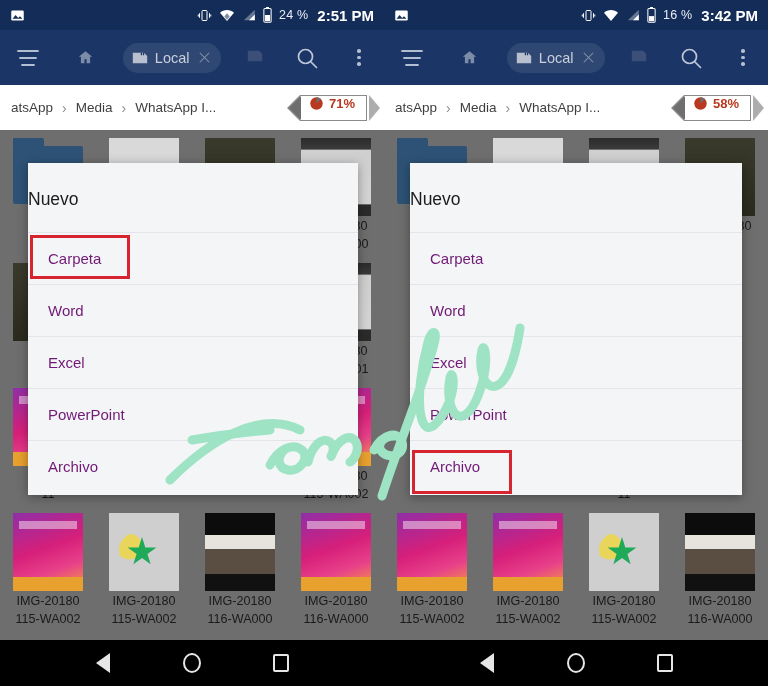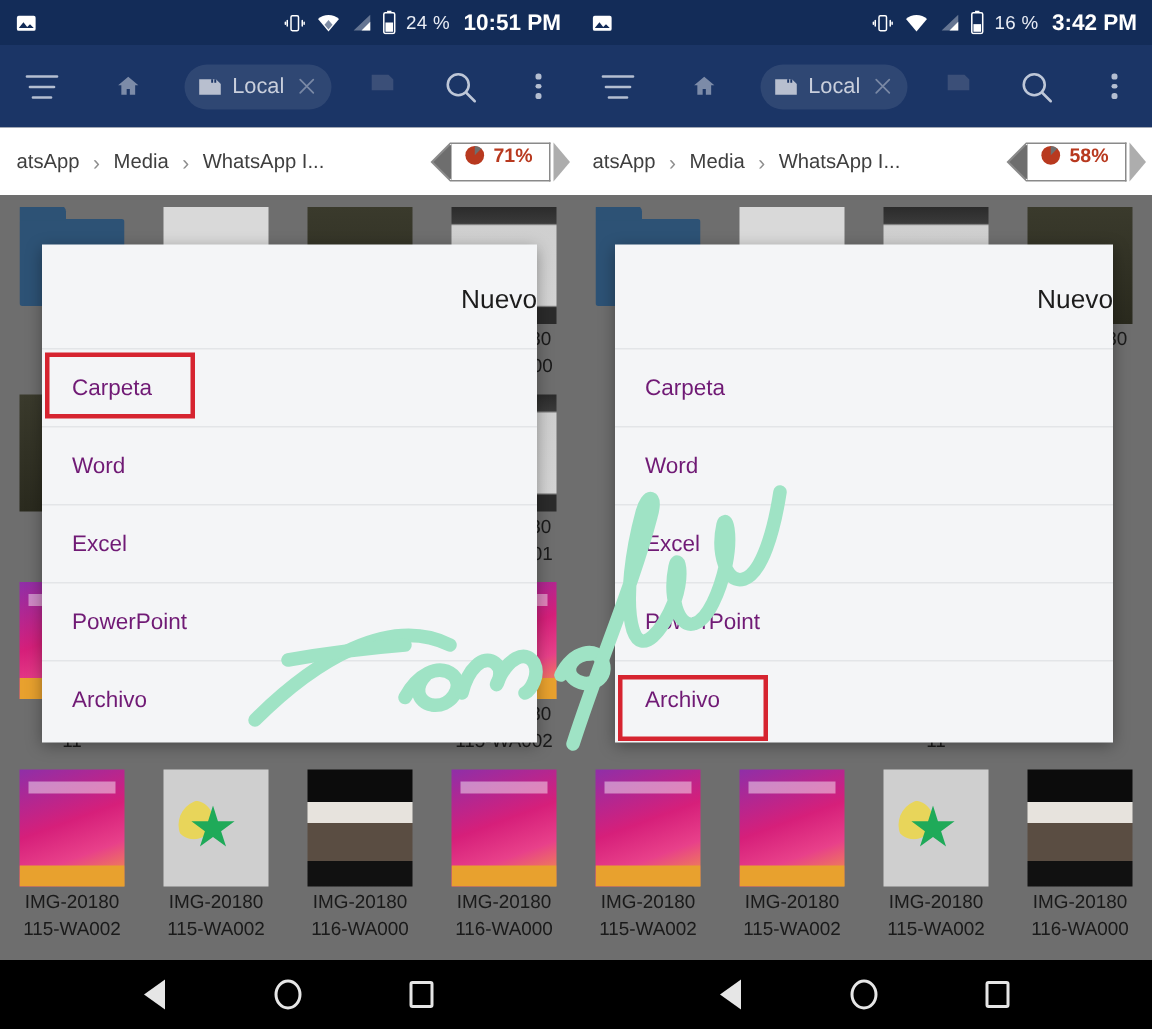--- a/index.html
+++ b/index.html
@@ -250,21 +250,21 @@
     position: absolute;
     left: 28px; top: 163px;
     width: 330px;
     background: #f4f5f7;
     box-shadow: 0 2px 10px rgba(0,0,0,.35);
     padding: 0 0 0 0;
     z-index: 5;
   }
   .dialog.right { left: 26px; width: 332px; }
   .dlg-title {
-    text-align: right;
+    text-align: left;
     font-size: 17.5px;
     color: #1c1c1c;
     padding: 26px 0 22px 0;
   }
   .dlg-item {
     font-size: 15px;
     color: #701a75;
     padding: 17px 20px 17px 20px;
     border-top: 1px solid #e3e5e8;
     position: relative;
@@ -356,21 +356,21 @@
               </svg>
           </span>
           <span class="ico">
             <svg width="9" height="16" viewBox="0 0 12 22">
                 <rect x="4" y="0" width="4" height="2" fill="#fff"></rect>
                 <rect x="1" y="2" width="10" height="19" rx="1.5" fill="none" stroke="#fff" stroke-width="1.4"></rect>
                 <rect x="2.5" y="11" width="7" height="8.5" fill="#fff"></rect>
               </svg>
           </span>
           <span class="sb-pct">24 %</span>
-          <span class="sb-time">10:51 PM</span>
+          <span class="sb-time">2:51 PM</span>
         </div>
       </div>
 
       <div class="toolbar">
         <div class="tb-btn">
           <svg width="24" height="18" viewBox="0 0 24 18">
               <path d="M2 2h20M4 9h16M6 16h12" stroke="#cfd6e4" stroke-width="1.8" stroke-linecap="round"></path>
             </svg>
         </div>
         <div class="tb-btn tb-home">

